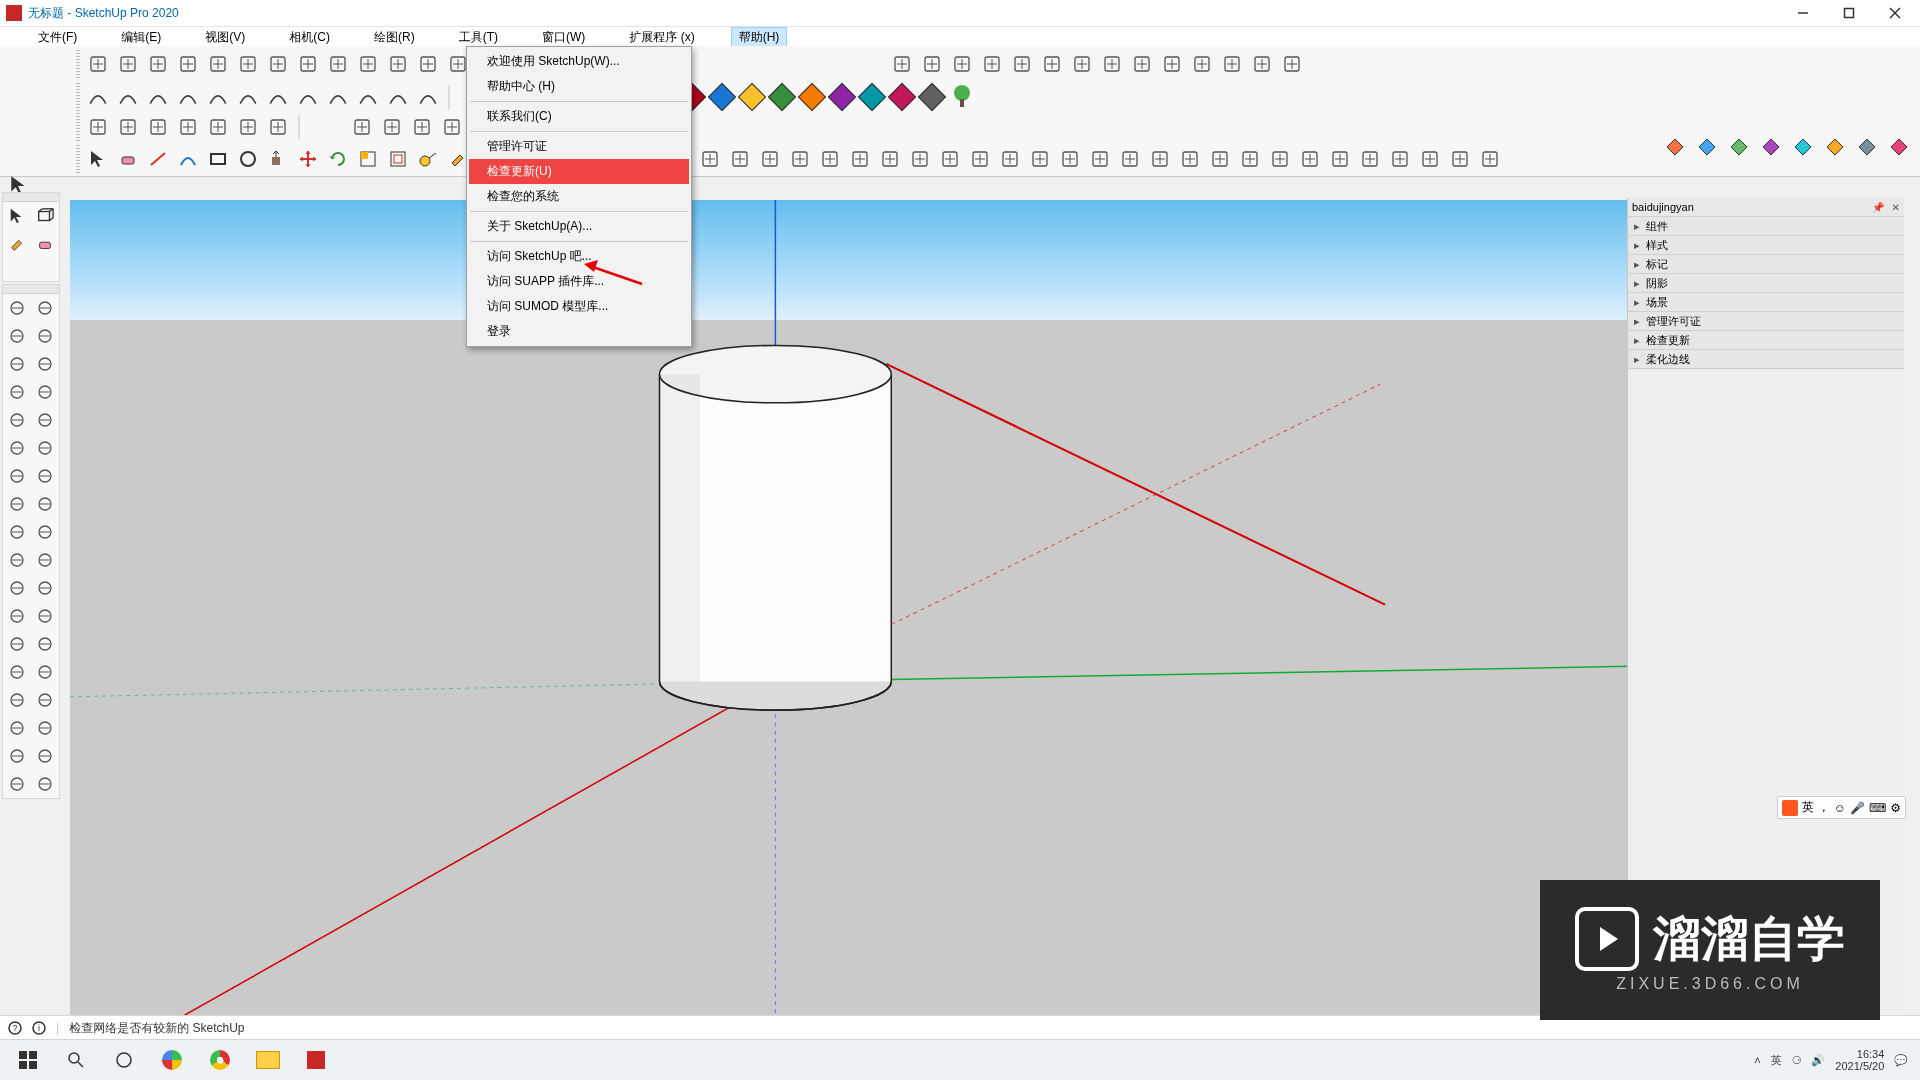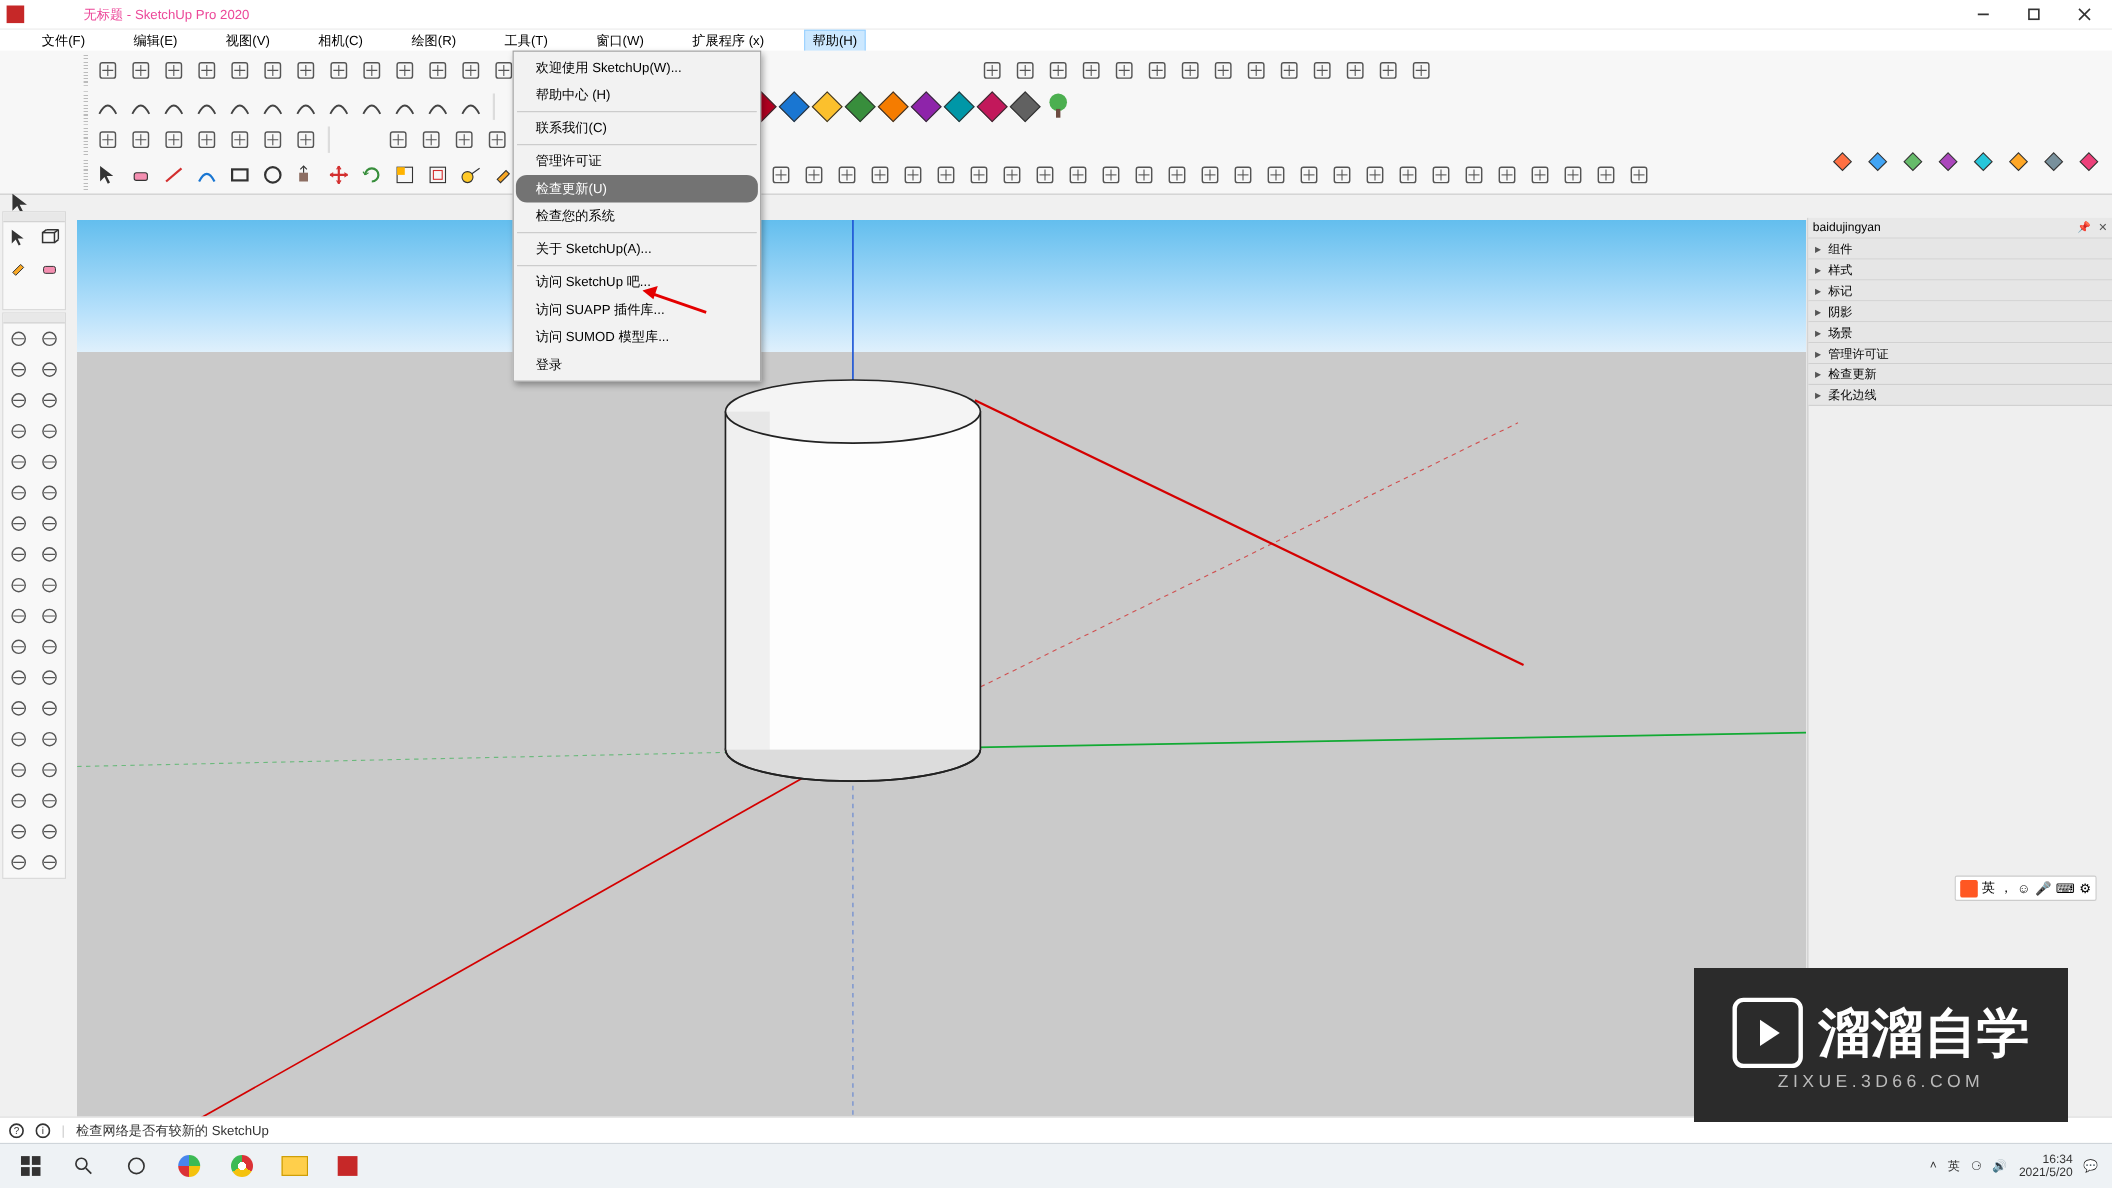--- a/index.html
+++ b/index.html
@@ -13,21 +13,21 @@
   }
   
   .titlebar {
     height: 26px;
     background: #ffffff;
     display: flex; align-items: center;
     padding: 0 2px 0 6px;
     border-bottom: 1px solid #e6e6e6;
   }
   .app-icon { width: 16px; height: 16px; background: #c62828; display: inline-block; margin-right: 6px; }
-  .title-text { flex: 0 0 auto; color: #ec4899; margin-left: 48px; }
+  .title-text { flex: 0 0 auto; color: #0369a1; }
   .title-spacer { flex: 1; }
   .winbtn { width: 46px; height: 26px; display:flex; align-items:center; justify-content:center; color:#333; }
   .winbtn svg { width:12px; height:12px; }
   
   .menubar {
     height: 20px;
     background: #ffffff;
     display: flex; align-items: center;
     padding: 0 2px;
     border-bottom: 1px solid #d0d0d0;
@@ -40,21 +40,21 @@
     top: 46px; left: 466px;
     width: 220px;
     background: #f2f2f2;
     border: 1px solid #a0a0a0;
     box-shadow: 2px 3px 6px rgba(0,0,0,0.35);
     padding: 2px;
     z-index: 2000;
   }
   .dd-item { padding: 4px 18px; cursor: default; white-space: nowrap; }
   .dd-item.highlight { background: #3a8ee6; background: #3399ff; color: #fff; background: #2f87e0; }
-  .dd-item.highlight { background: #737373; color:#fff;border-radius:10px; }
+  .dd-item.highlight { background: #ef4444; color:#fff; }
   .dd-sep { border-top: 1px solid #c8c8c8; margin: 2px 1px; }
   .tbtn {
     width: 26px; height: 26px;
     display:inline-flex; align-items:center; justify-content:center;
     border: 1px solid transparent; border-radius:2px;
   }
   .tsep { width:2px; height:24px; background:#dcdcdc; margin: 0 4px; }
   .ico {
     width:20px; height:20px; display:block;
   }
@@ -93,21 +93,21 @@
   }
   .sky { position:absolute; left:0; right:0; top:0; height:120px;
     background: linear-gradient(#63beee 0%, #b8e1fb 70%, #dff0fc 100%);
   }
   .ground { position:absolute; left:0; right:0; top:120px; bottom:0;
     background: #cacaca;
   }
   
   .right-panel {
     position: absolute;
-    right: 0; top: 198px; width: 276px; bottom: 40px;
+    right: 16px; top: 198px; width: 276px; bottom: 40px;
     background: #efefef;
     border-left: 1px solid #c8c8c8;
   }
   .rp-head {
     height: 18px; background: #e8e8e8; border-bottom:1px solid #d0d0d0;
     display:flex; align-items:center; padding: 0 4px; font-size:11px;
     justify-content: space-between;
   }
   .rp-head .rp-actions span { margin-left:4px; font-size:10px; color:#555; cursor:default;}
   .tray-row {

